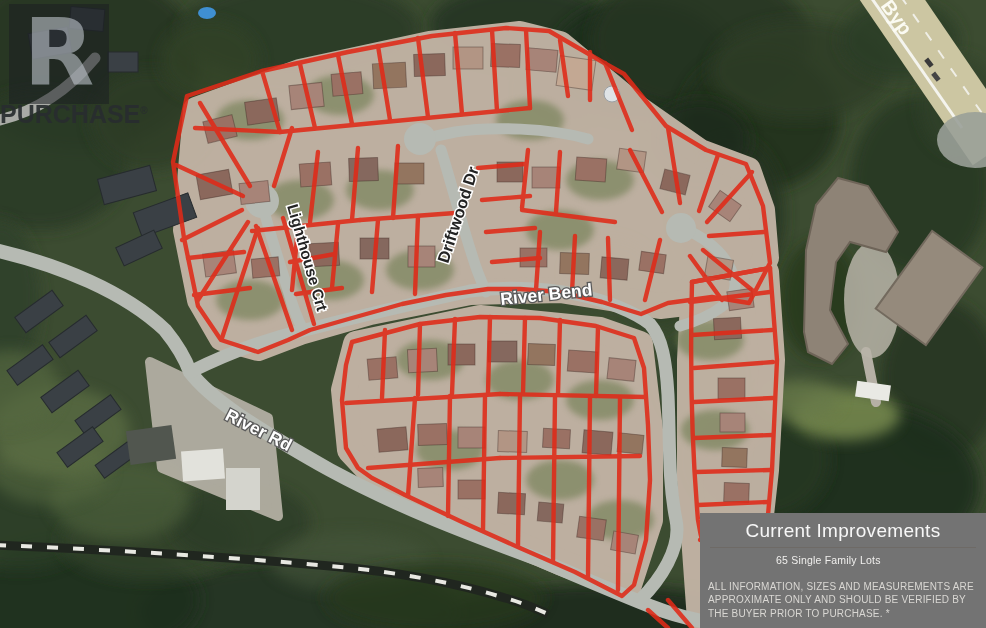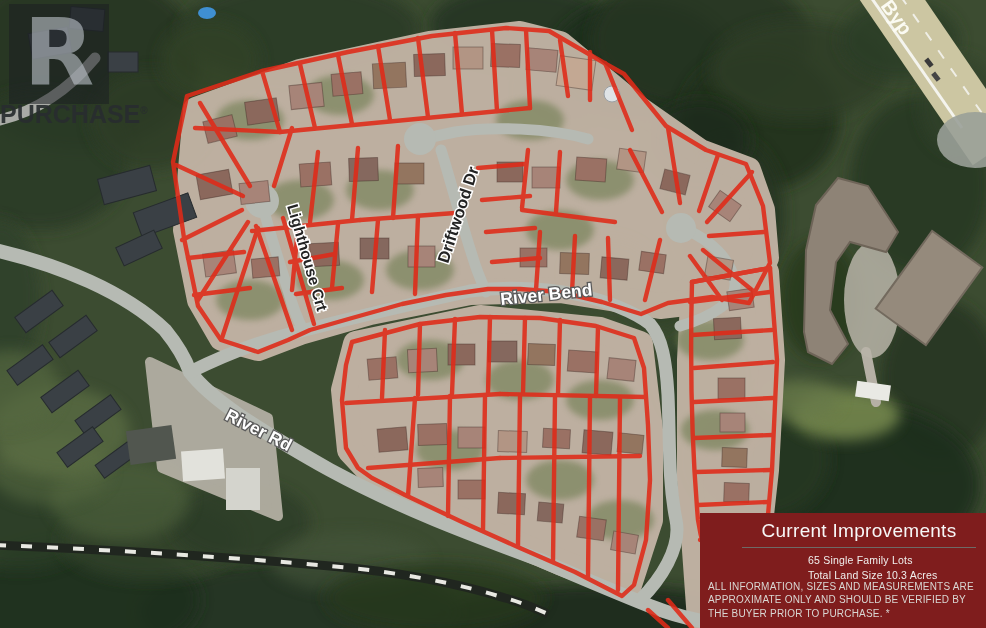--- a/index.html
+++ b/index.html
@@ -325,21 +325,20 @@
   </g>
 </svg>
 
 <div id="watermark">
   <div id="wm-box">
     <span id="wm-r">R</span>
   </div>
   <div id="wm-text"><span>PURCHASE</span><sup>®</sup></div>
 </div>
 
-<div id="panel" style="background: #7f1d1d; padding-left: 32px;">
+<div id="panel" style="background: #737373;">
   <div id="panel-title">Current Improvements</div>
   <div id="panel-divider"></div>
   <div class="panel-line">65 Single Family Lots</div>
-  <div class="panel-line">Total Land Size 10.3 Acres</div>
   <div id="panel-disclaimer">ALL INFORMATION, SIZES AND MEASUREMENTS ARE APPROXIMATE ONLY AND SHOULD BE VERIFIED BY THE BUYER PRIOR TO PURCHASE. *</div>
 </div>
 
 </div>
 
 </body></html>

